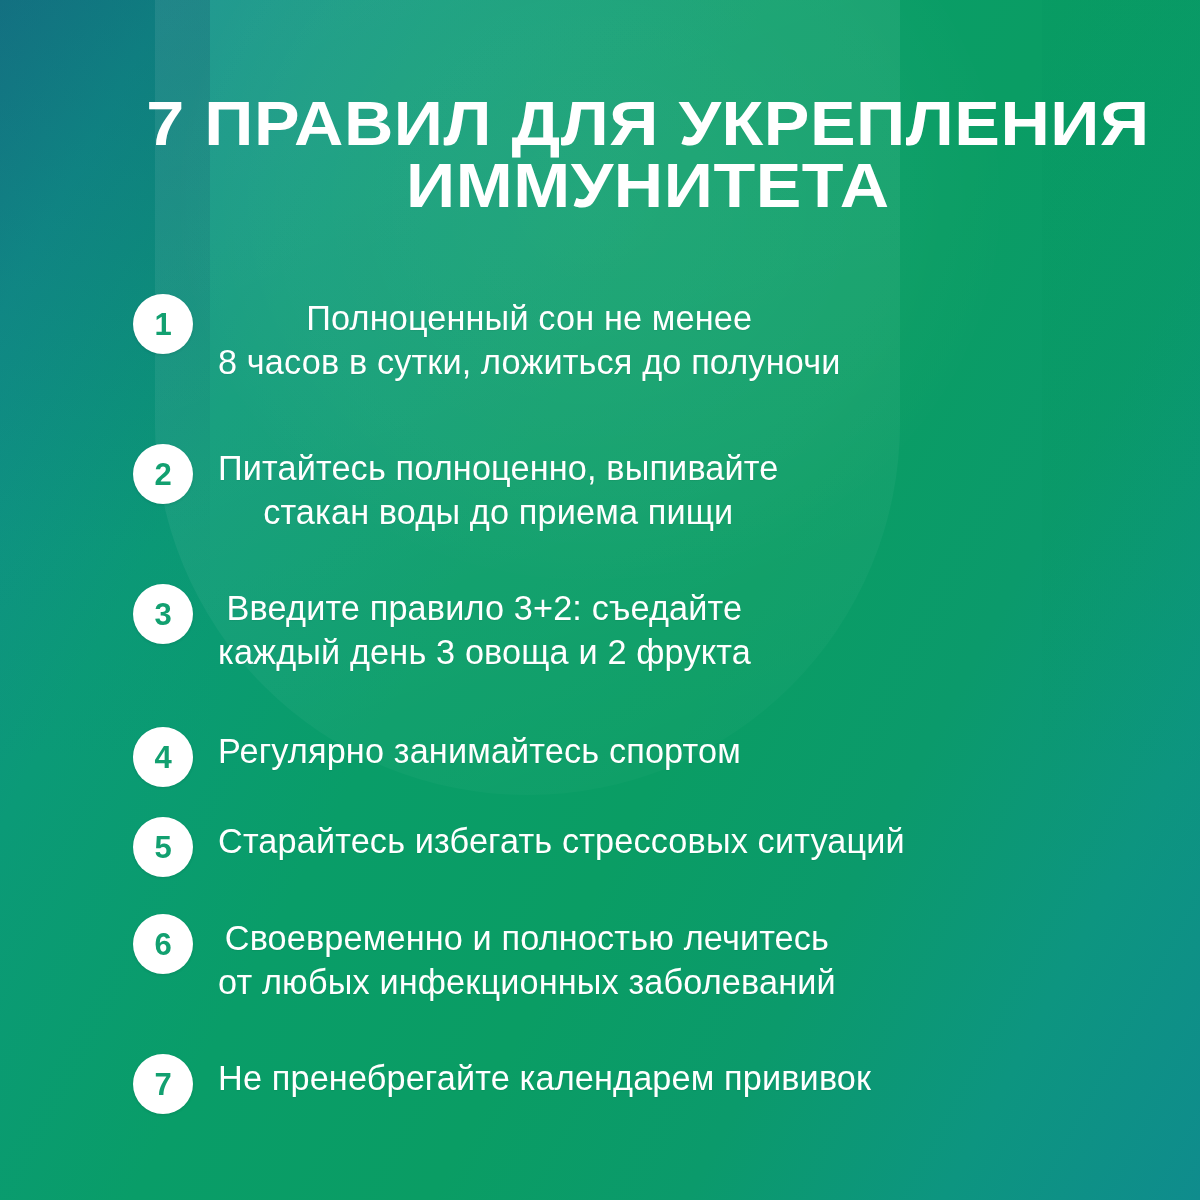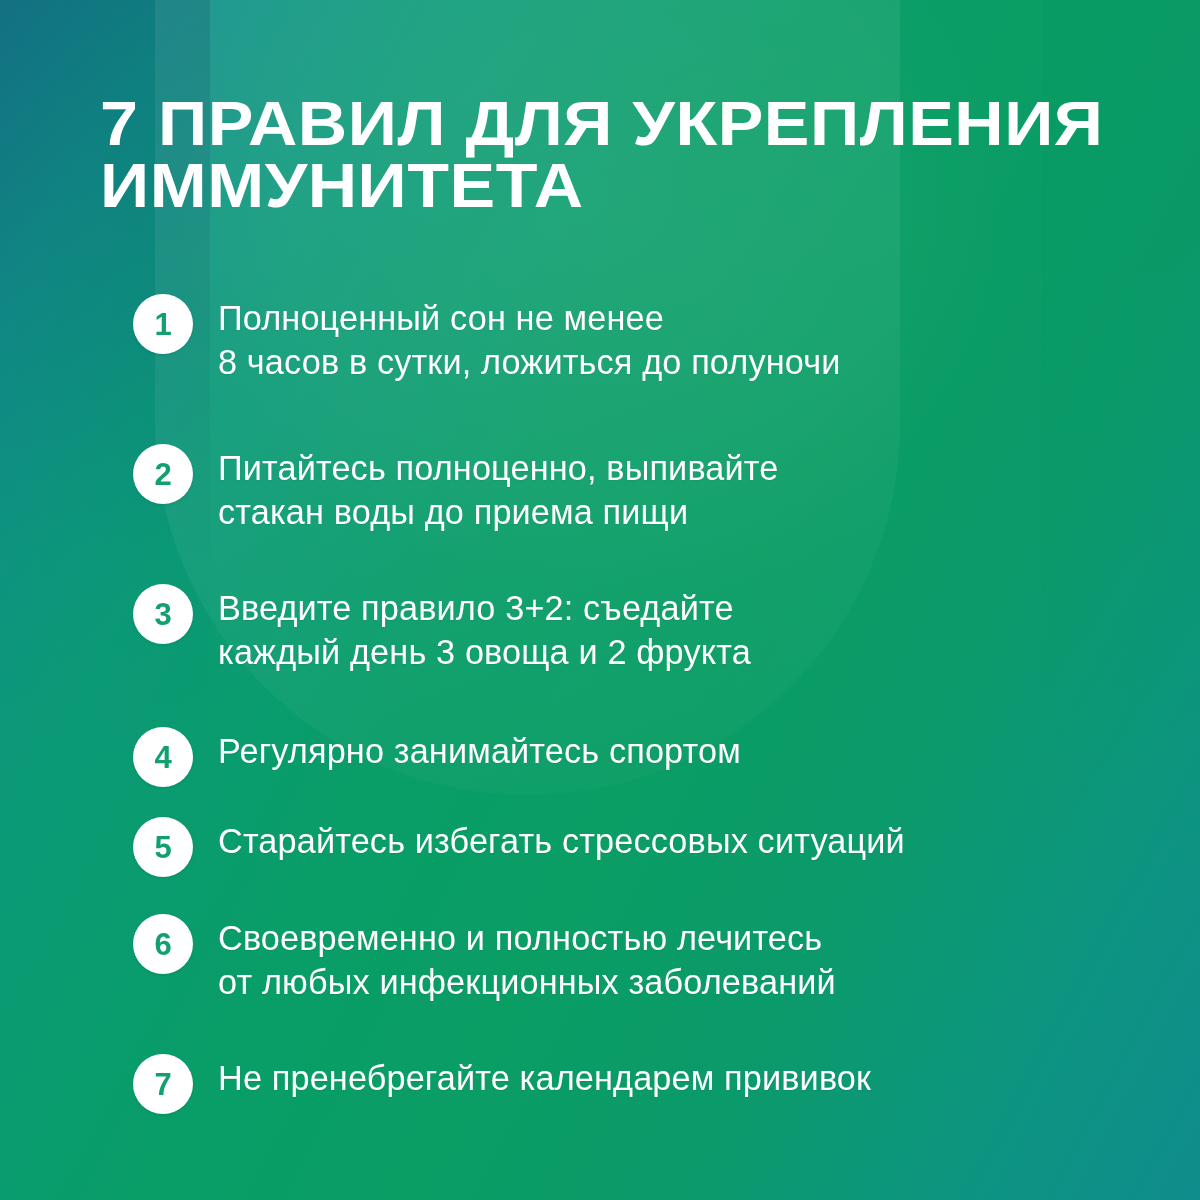--- a/index.html
+++ b/index.html
@@ -93,20 +93,21 @@
       rgba(255,255,255,0) 74%);
     z-index:3;
   }
 
   
   .content {
     position:relative;
     z-index:10;
     width:100%;
     height:100%;
+    text-align:center;
   }
 
   .headline {
     position:absolute;
     left:100px;
     top:92px;
     width:1010px;
     color:#ffffff;
     font-family:"Liberation Sans", "DejaVu Sans", sans-serif;
     font-size:63px;

